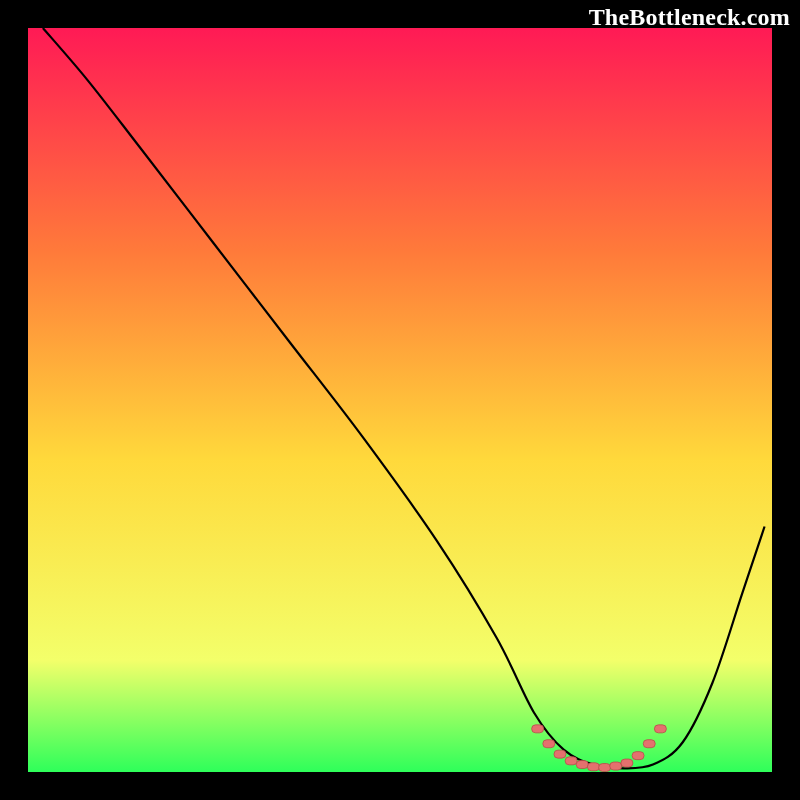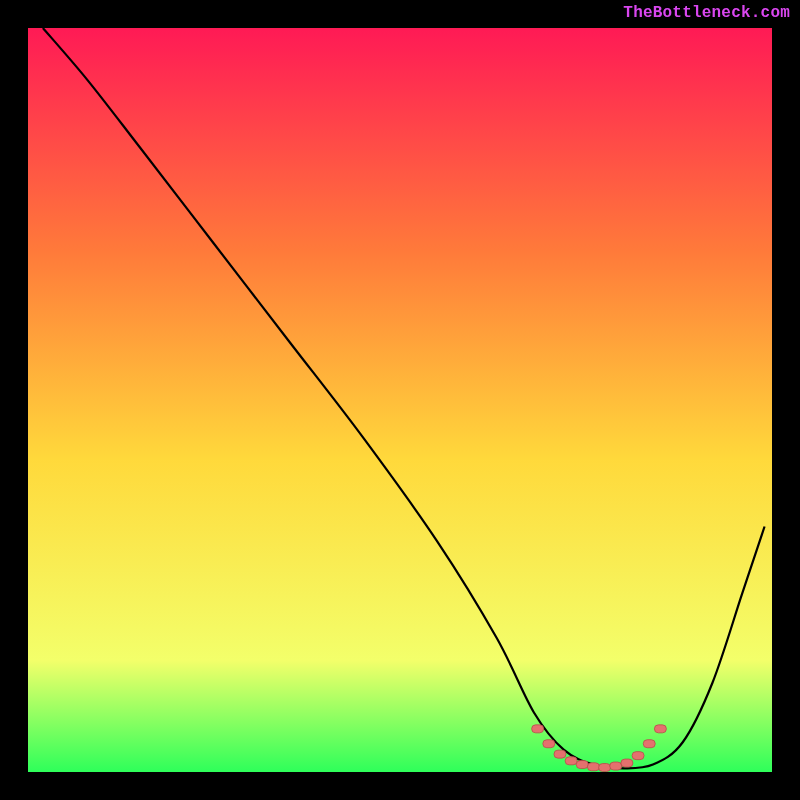--- a/index.html
+++ b/index.html
@@ -7,24 +7,24 @@
   .frame {
     position: relative;
     width: 800px;
     height: 800px;
     background: #000;
   }
   .watermark {
     position: absolute;
     top: 4px;
     right: 10px;
-    font-family: Liberation Mono, monospace;
-    font-size: 16px;
+    font-family: Liberation Serif, serif;
+    font-size: 24px;
     font-weight: bold;
-    color: #d946ef;
+    color: #ffffff;
     letter-spacing: 0.2px;
   }
   .plot {
     position: absolute;
     left: 28px;
     top: 28px;
     width: 744px;
     height: 744px;
   }
   .plot svg { display: block; width: 744px; height: 744px; }

